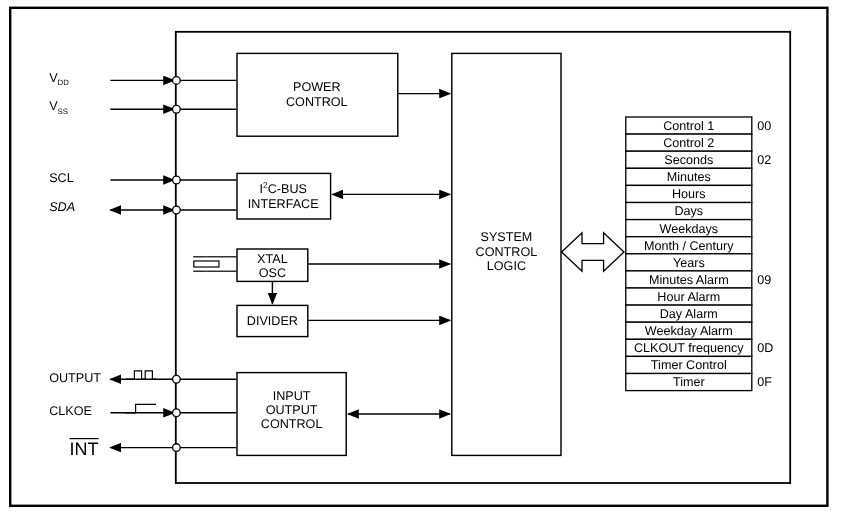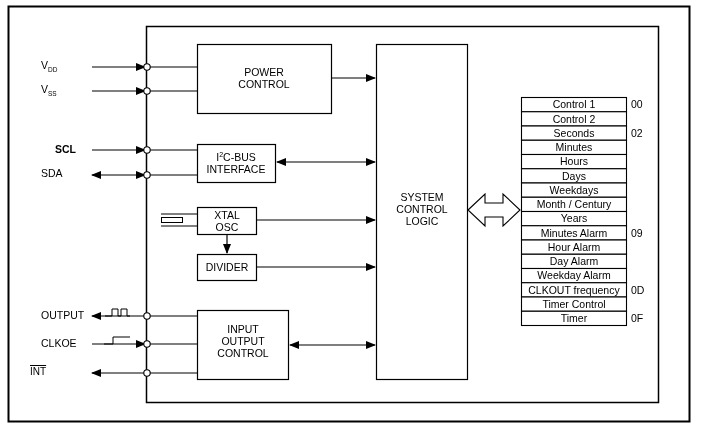--- a/index.html
+++ b/index.html
@@ -189,18 +189,18 @@
         <rect x="521.5" y="311.25" width="105" height="14.25" fill="#fff" stroke="#000" stroke-width="1.1"></rect>
         <text class="reg" x="574" y="322">Timer</text>
         <text class="addr" x="631" y="322">0F</text>
       </g>
     </g>
 </svg>
 
 <div>
   <div style="position:absolute;left:41px;top:59px;font-size:10.5px;"><span>V</span><sub style="font-size:6.5px;">DD</sub></div>
   <div style="position:absolute;left:41px;top:83px;font-size:10.5px;"><span>V</span><sub style="font-size:6.5px;">SS</sub></div>
-  <div style="position:absolute;left:55px;top:143px;font-size:10.5px;font-weight:bold;">SCL</div>
-  <div style="position:absolute;left:41px;top:167px;font-size:10.5px;">SDA</div>
+  <div style="position:absolute;left:41px;top:143px;font-size:10.5px;">SCL</div>
+  <div style="position:absolute;left:41px;top:167px;font-size:10.5px;font-style:italic;">SDA</div>
   <div style="position:absolute;left:41px;top:309px;font-size:10.5px;">OUTPUT</div>
   <div style="position:absolute;left:41px;top:337px;font-size:10.5px;text-align:right;">CLKOE</div>
-  <div style="position:absolute;left:30px;top:366px;font-size:10px;text-decoration:overline;">INT</div>
+  <div style="position:absolute;left:58px;top:366px;font-size:15px;text-decoration:overline;">INT</div>
 </div>
 
 </body></html>

